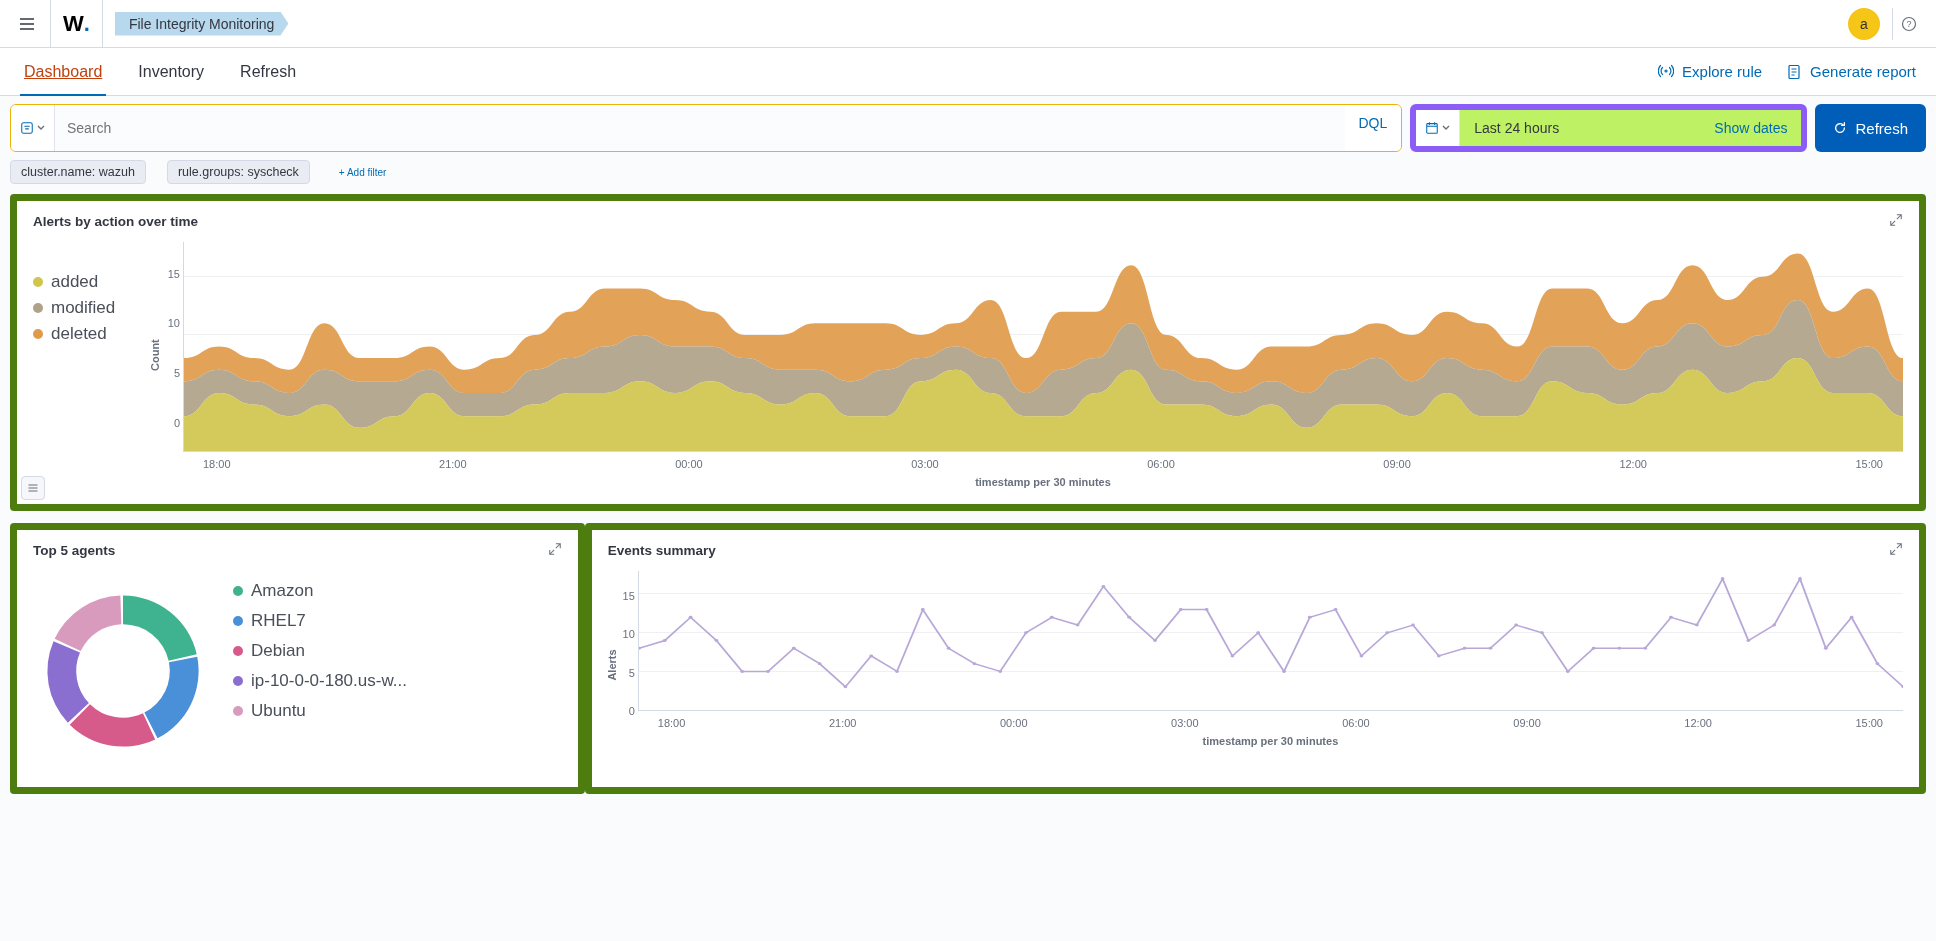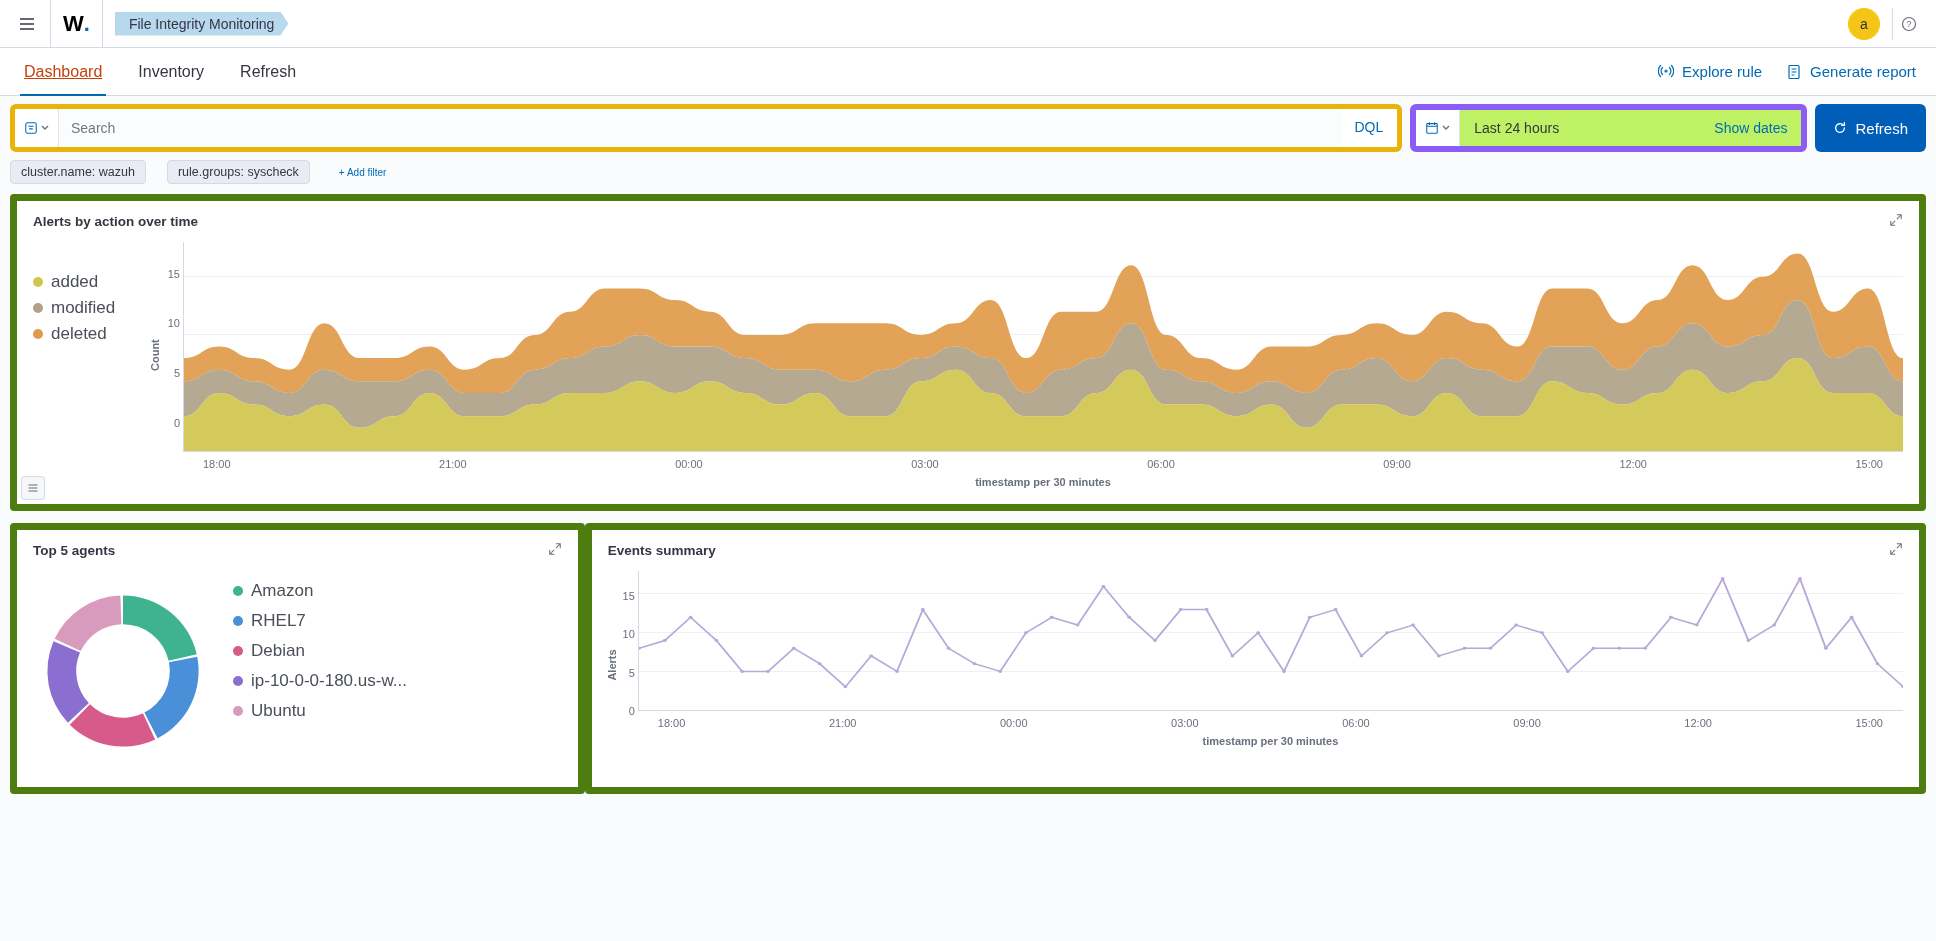--- a/index.html
+++ b/index.html
@@ -18,21 +18,21 @@
 
 .tabs-row { height: 48px; background: #fff; border-bottom: 1px solid #d3dae6; display: flex; align-items: center; padding: 0 20px; }
 .tab { padding: 0 4px; margin-right: 28px; height: 48px; display: flex; align-items: center; cursor: pointer; font-size: 16px; position: relative; }
 .tab.active { color: #c2410c; text-decoration: underline; }
 .tab.active::after { content: ''; position: absolute; bottom: 0; left: 0; right: 0; height: 2px; background: #006bb4; }
 .tabs-spacer { flex: 1; }
 .action-link { color: #006bb4; display: flex; align-items: center; margin-left: 24px; cursor: pointer; font-size: 15px; }
 .action-link svg { margin-right: 8px; width: 16px; height: 16px; }
 
 .search-row { padding: 8px 10px; display: flex; gap: 8px; }
-.search-box { flex: 1; display: flex; border: 5px solid #eab308; border-radius: 6px; background: #fbfcfd; overflow: hidden; }
+.search-box { flex: 1; display: flex; border: 1px solid #eab308; border-radius: 6px; background: #fbfcfd; overflow: hidden; }
 .search-prefix { width: 44px; display: flex; align-items: center; justify-content: center; border-right: 1px solid #e1e4ea; color: #006bb4; background: #fff; }
 .search-input { flex: 1; border: none; padding: 10px 12px; font-size: 14px; background: transparent; outline: none; }
 .search-dql { padding: 10px 14px; color: #006bb4; font-weight: 500; cursor: pointer; background: #fff; }
 .date-box { display: flex; border: 6px solid #8b5cf6; border-radius: 6px; background: #bef264; overflow: hidden; }
 .date-prefix { width: 44px; display: flex; align-items: center; justify-content: center; border-right: 1px solid #e1e4ea; color: #006bb4; background: #fff; }
 .date-value { padding: 10px 14px; min-width: 240px; }
 .show-dates { padding: 10px 14px; color: #006bb4; cursor: pointer; }
 .refresh-btn { background: #005eb8; color: #fff; border: none; border-radius: 6px; padding: 0 18px; display: flex; align-items: center; font-size: 15px; cursor: pointer; }
 .refresh-btn svg { margin-right: 8px; }
 

